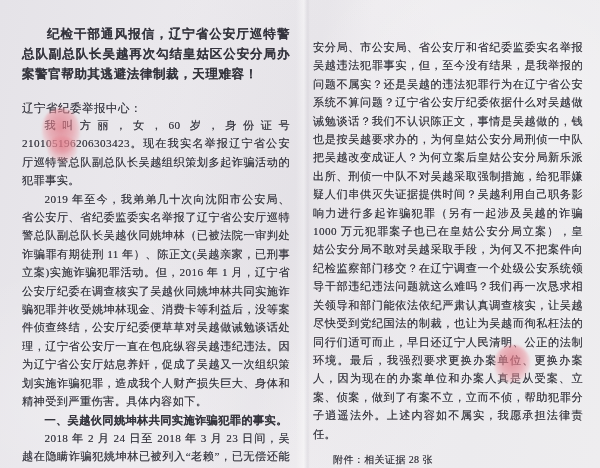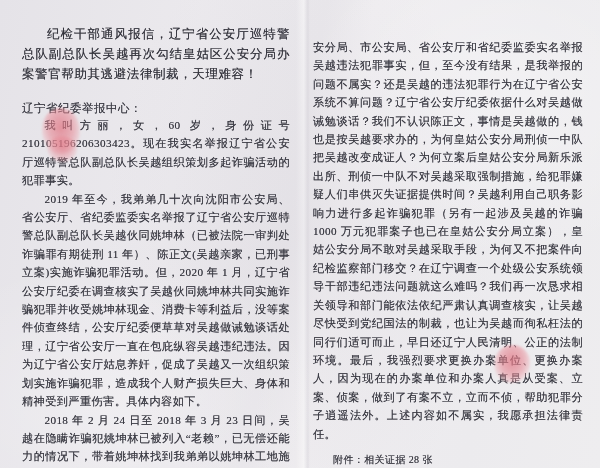--- a/index.html
+++ b/index.html
@@ -17,21 +17,21 @@
     z-index:5;
   }
   .page-gap{
     position:absolute;left:296px;top:0;width:14px;height:468px;z-index:4;
     background:linear-gradient(90deg,transparent,rgba(255,255,255,.5) 55%,rgba(205,202,210,.35) 85%,transparent);
   }
   .col{position:absolute;color:#3b3b44;text-shadow:0 0 .6px rgba(59,59,68,.75);z-index:10;}
   .col-left{left:22px;top:18px;width:268px;}
   .col-right{left:313px;top:38px;width:270px;}
   .heading{
-    font-weight:normal;font-size:12.5px;line-height:20px;letter-spacing:.6px;
+    font-weight:bold;font-size:12.5px;line-height:20px;letter-spacing:.6px;
     text-align:justify;text-indent:2em;margin:6px 0 0 0;color:#34343d;
   }
   .salutation{font-size:11.5px;margin-top:17px;letter-spacing:.5px;}
   p.body-par{
     font-size:11.2px;line-height:18.4px;letter-spacing:.4px;
     text-align:justify;text-indent:2em;margin:0;
   }
   p.no-indent{text-indent:0;}
   .section-heading{
     font-size:11.2px;line-height:18.4px;letter-spacing:.4px;
@@ -53,21 +53,22 @@
 </style>
 </head>
 <body>
 
 <div class="page-gap"></div>
 
 <div class="col col-left">
   <div class="heading">纪检干部通风报信，辽宁省公安厅巡特警总队副总队长吴越再次勾结皇姑区公安分局办案警官帮助其逃避法律制裁，天理难容！</div>
   <div class="salutation">辽宁省纪委举报中心：</div>
   <p class="body-par">我叫方丽，女，60 岁，身份证号 210105196206303423。现在我实名举报辽宁省公安厅巡特警总队副总队长吴越组织策划多起诈骗活动的犯罪事实。</p>
-  <p class="body-par">2019 年至今，我弟弟几十次向沈阳市公安局、省公安厅、省纪委监委实名举报了辽宁省公安厅巡特警总队副总队长吴越伙同姚坤林（已被法院一审判处诈骗罪有期徒刑 11 年）、陈正文(吴越亲家，已刑事立案)实施诈骗犯罪活动。但，2020 年 1 月，辽宁省公安厅纪委在调查核实了吴越伙同姚坤林共同实施诈骗犯罪并收受姚坤林现金、消费卡等利益后，没等案件侦查终结，公安厅纪委便草草对吴越做诫勉谈话处理，辽宁省公安厅一直在包庇纵容吴越违纪违法。因为辽宁省公安厅姑息养奸，促成了吴越又一次组织策划实施诈骗犯罪，造成我个人财产损失巨大、身体和精神受到严重伤害。具体内容如下。</p>
+  <p class="body-par">2019 年至今，我弟弟几十次向沈阳市公安局、省公安厅、省纪委监委实名举报了辽宁省公安厅巡特警总队副总队长吴越伙同姚坤林（已被法院一审判处诈骗罪有期徒刑 11 年）、陈正文(吴越亲家，已刑事立案)实施诈骗犯罪活动。但，2016 年 1 月，辽宁省公安厅纪委在调查核实了吴越伙同姚坤林共同实施诈骗犯罪并收受姚坤林现金、消费卡等利益后，没等案件侦查终结，公安厅纪委便草草对吴越做诫勉谈话处理，辽宁省公安厅一直在包庇纵容吴越违纪违法。因为辽宁省公安厅姑息养奸，促成了吴越又一次组织策划实施诈骗犯罪，造成我个人财产损失巨大、身体和精神受到严重伤害。具体内容如下。</p>
+  <p class="section-heading">一、吴越伙同姚坤林共同实施诈骗犯罪的事实。</p>
   <p class="body-par">2018 年 2 月 24 日至 2018 年 3 月 23 日间，吴越在隐瞒诈骗犯姚坤林已被列入“老赖”，已无偿还能力的情况下，带着姚坤林找到我弟弟以姚坤林工地施工用钢材的名义，先后向我弟弟借款 200 万元。4 月 18 日，吴越又带着姚坤林以省领导张秋波安排的浑南北京师范大学沈阳分校工程项目需要缴纳投标保证金名义又借款 105 万</p>
 </div>
 
 <div class="col col-right">
   <p class="body-par no-indent">安分局、市公安局、省公安厅和省纪委监委实名举报吴越违法犯罪事实，但，至今没有结果，是我举报的问题不属实？还是吴越的违法犯罪行为在辽宁省公安系统不算问题？辽宁省公安厅纪委依据什么对吴越做诫勉谈话？我们不认识陈正文，事情是吴越做的，钱也是按吴越要求办的，为何皇姑公安分局刑侦一中队把吴越改变成证人？为何立案后皇姑公安分局新乐派出所、刑侦一中队不对吴越采取强制措施，给犯罪嫌疑人们串供灭失证据提供时间？吴越利用自己职务影响力进行多起诈骗犯罪（另有一起涉及吴越的诈骗 1000 万元犯罪案子也已在皇姑公安分局立案），皇姑公安分局不敢对吴越采取手段，为何又不把案件向纪检监察部门移交？在辽宁调查一个处级公安系统领导干部违纪违法问题就这么难吗？我们再一次恳求相关领导和部门能依法依纪严肃认真调查核实，让吴越尽快受到党纪国法的制裁，也让为吴越而徇私枉法的同行们适可而止，早日还辽宁人民清明、公正的法制环境。最后，我强烈要求更换办案单位、更换办案人，因为现在的办案单位和办案人真是从受案、立案、侦案，做到了有案不立，立而不侦，帮助犯罪分子逍遥法外。上述内容如不属实，我愿承担法律责任。</p>
   <p class="attachment">附件：相关证据 28 张</p>
 
 </div>
 
 <div class="fingerprint fp-main fp-1a"></div>

